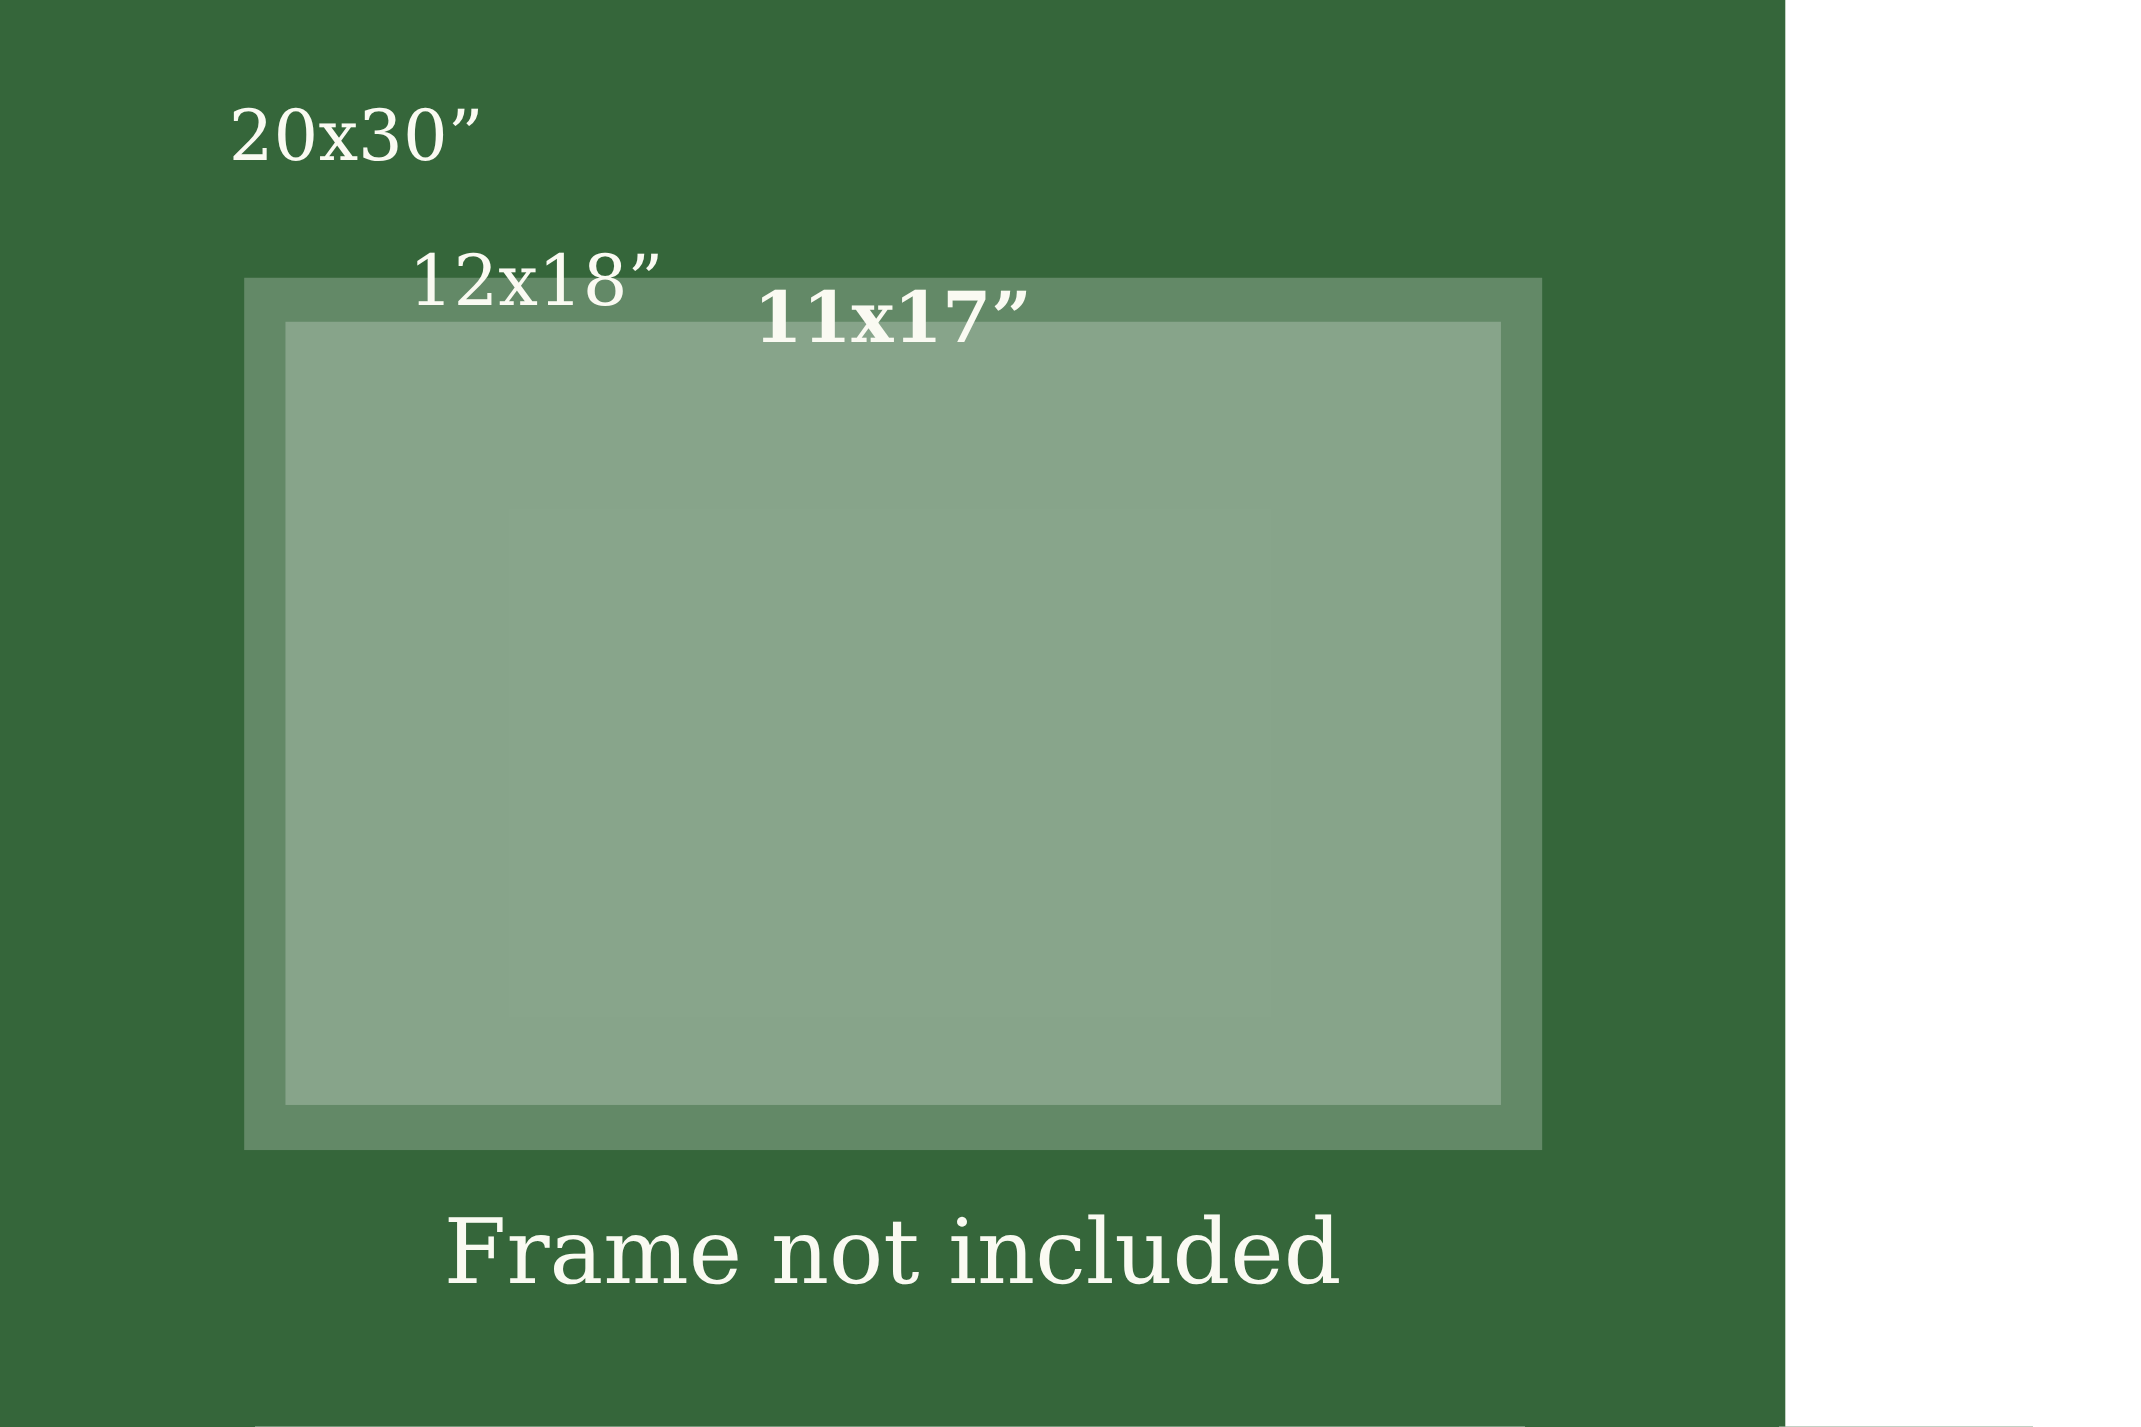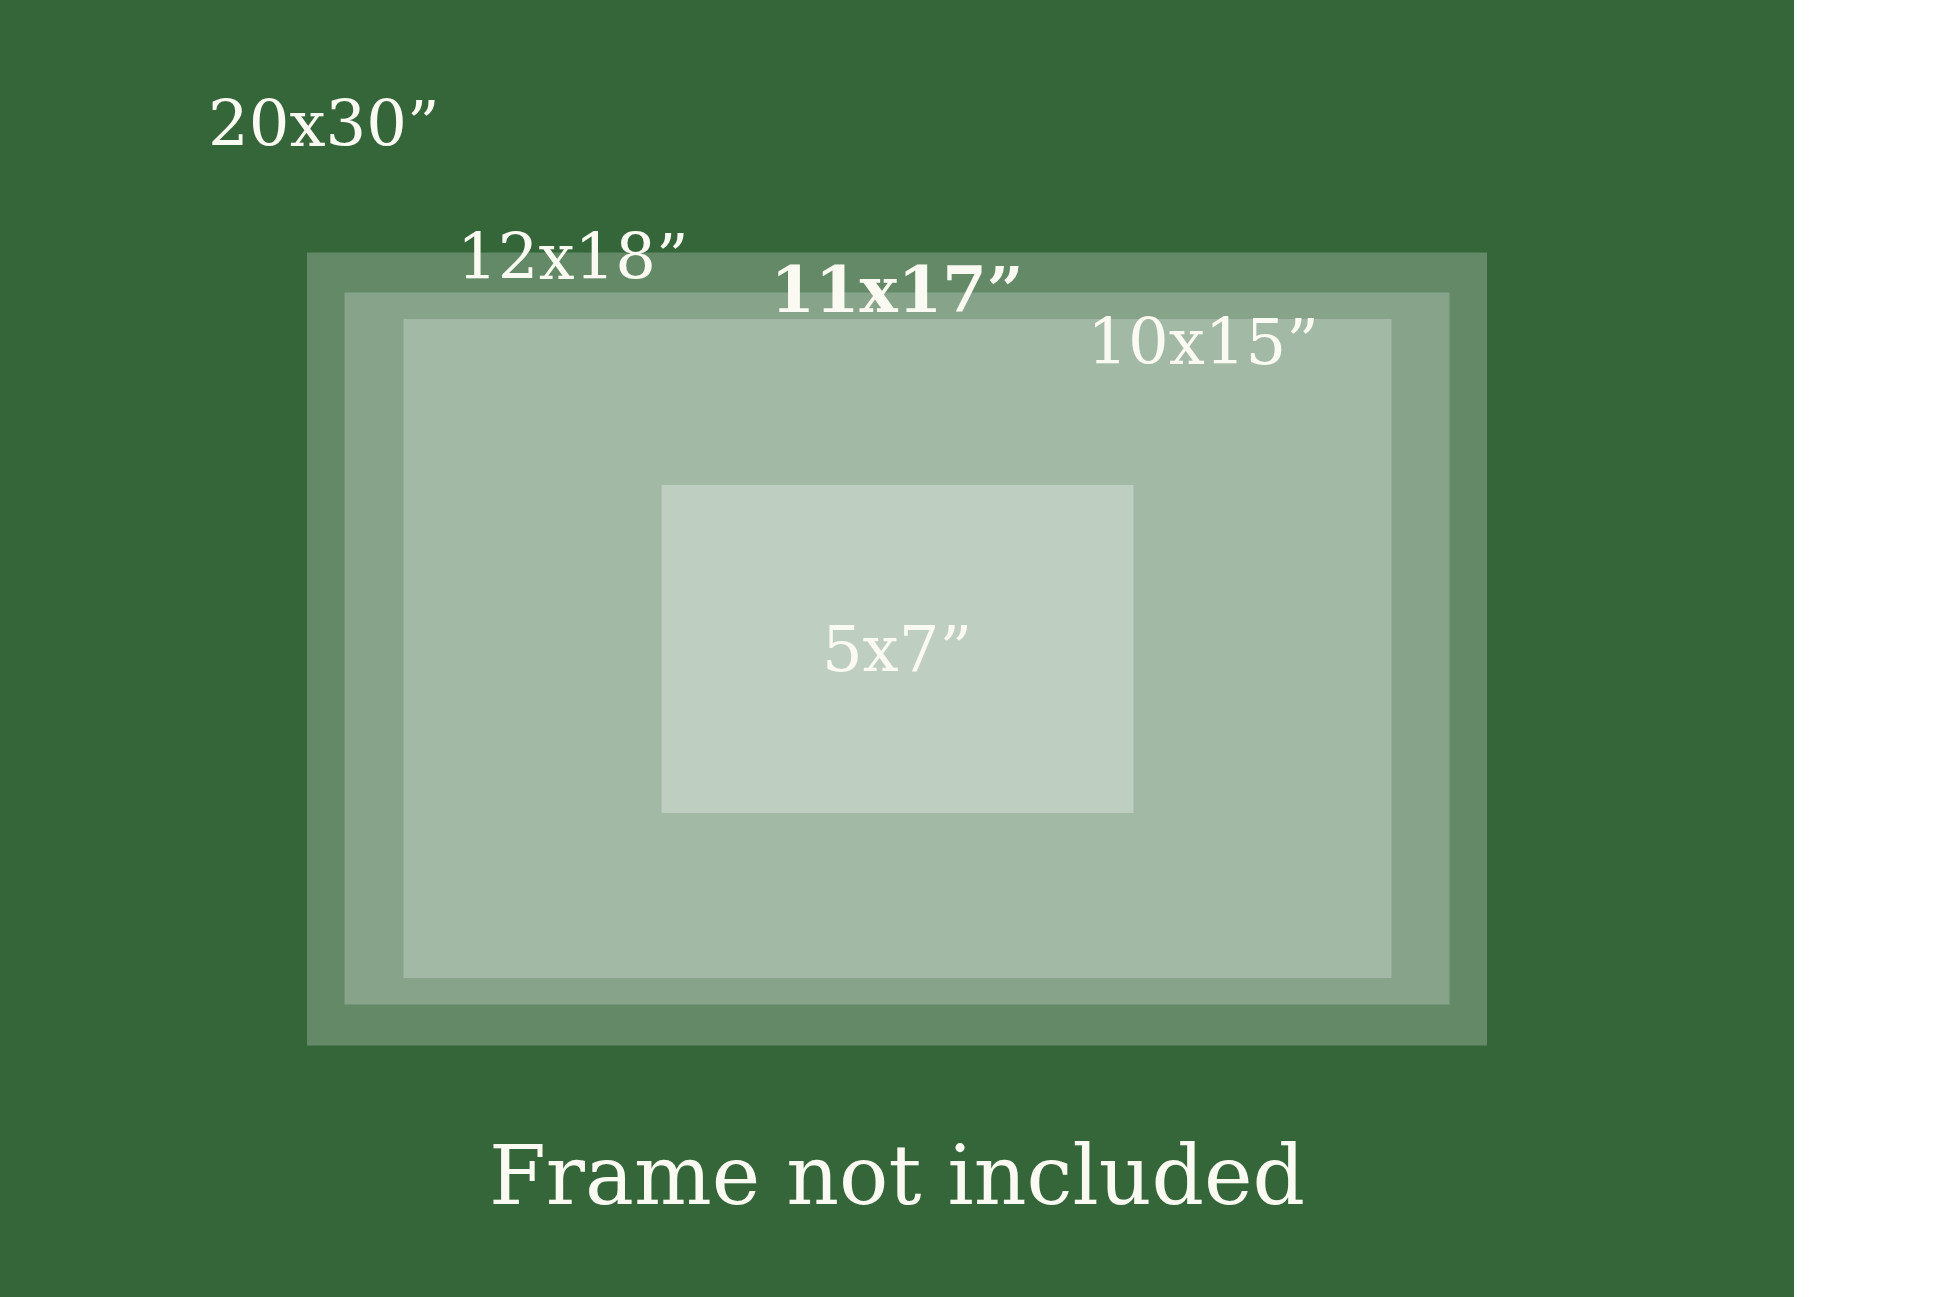--- a/index.html
+++ b/index.html
@@ -4,25 +4,26 @@
 <style>
   html, body {
     margin: 0;
     padding: 0;
     width: 1946px;
     height: 1297px;
     overflow: hidden;
   }
   .canvas {
     position: relative;
-    width: 1794px;
+    width: 1575px;
     height: 1297px;
     background: #35663A;
     overflow: hidden;
     font-family: "DejaVu Serif", serif;
+    padding-left: 48px;
   }
   .rect {
     position: absolute;
     left: 50%;
     top: 50%;
     transform: translate(-50%, -50%);
     background: rgba(255, 255, 255, 0.23);
   }
   .r12 { width: 1180px; height: 793px; }
   .r11 { width: 1105px; height: 712px; }
@@ -39,47 +40,40 @@
   .label-20x30 { left: 208px; top: 92px; }
   .label-12x18 { left: 150px; top: -28px; }
   .label-11x17 { left: 50%; top: -35px; transform: translateX(-50%); font-weight: bold; }
   .label-10x15 { right: 72px; top: -9px; }
   .label-5x7   { left: 50%; top: 50%; transform: translate(-50%, -50%); }
 
   .caption {
     position: absolute;
     left: 0;
     right: 0;
-    top: 1126px;
+    top: 1089px;
     text-align: center;
     color: #FAFAF2;
     font-size: 82px;
     line-height: 100px;
   }
 </style>
 </head>
 <body>
 
 <div class="canvas" style="background-color: rgb(53, 102, 58);">
 
   <div class="label label-20x30">20x30”</div>
 
   <div class="rect r12">
     <div class="label label-12x18">12x18”</div>
 
     <div class="rect r11">
       <div class="label label-11x17">11x17”</div>
 
-      <div class="rect r10">
-        <div class="label label-10x15">10x15”</div>
-
-        <div class="rect r5">
-          <div class="label label-5x7">5x7”</div>
-        </div>
-      </div>
     </div>
   </div>
 
   <div class="caption">
     <div>Frame not included</div>
   </div>
 
 </div>
 
 </body></html>

